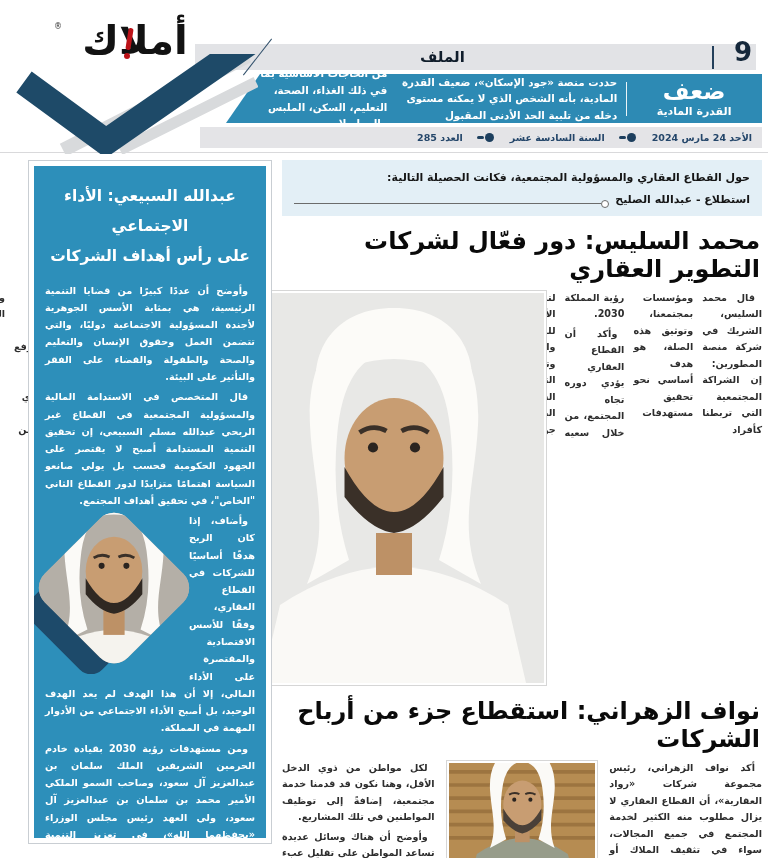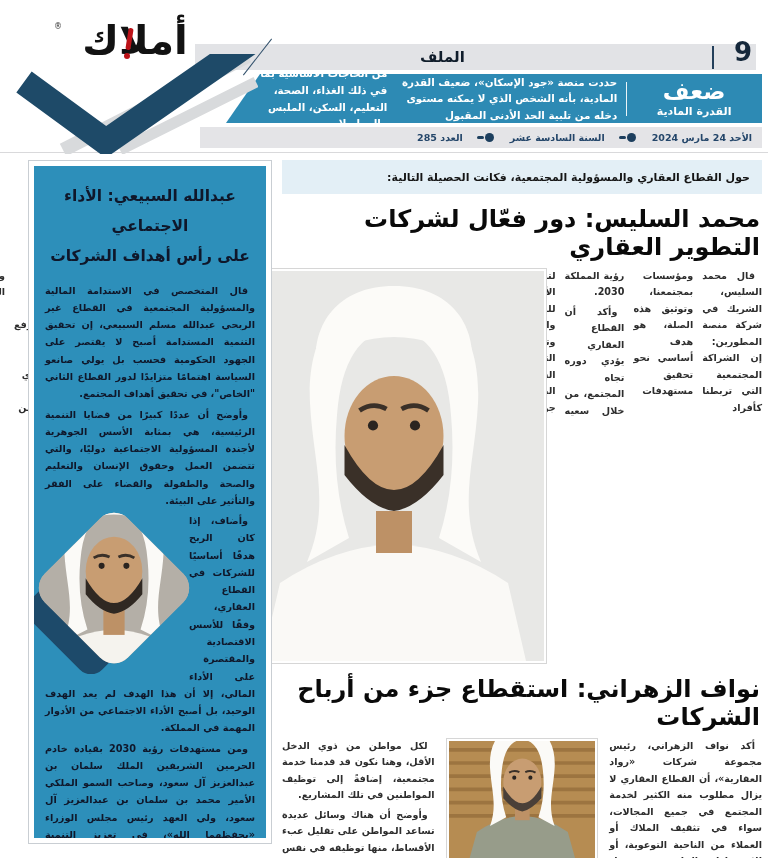--- a/index.html
+++ b/index.html
@@ -51,21 +51,21 @@
   .dot-sep::after { content:""; position:absolute; left:-8px; top:3px; width:7px; height:3px;
                     background:#1d3f5e; border-radius:2px; }
   .header-rule { position:absolute; left:0; right:0; top:152px; height:1px; background:#d9d9db; }
 
   
   .main { position:absolute; left:28px; right:6px; top:160px; display:flex; gap:10px; }
 
   
   .sidebar-frame { width:244px; flex:none; border:1px solid #c9ced3; background:#fff;
                    padding:5px; height:684px; }
-  .sidebar { background:#2d8fba; color:#0f172a; padding:15px 11px 10px; height:672px; overflow:hidden; }
+  .sidebar { background:#2d8fba; color:#ffffff; padding:15px 11px 10px; height:672px; overflow:hidden; }
   .sb-title { text-align:center; font-size:15.5px; font-weight:800; line-height:1.95;
               margin-bottom:10px; }
   .sb-body p { font-size:9.7px; font-weight:600; line-height:1.78; text-align:justify;
                margin-bottom:3px; text-indent:7px; }
   .diamond-wrap { float:left; width:148px; height:150px; margin:4px 2px 2px -6px; position:relative; }
   .diamond-accent { position:absolute; left:2px; bottom:6px; width:100px; height:100px;
                     transform:rotate(45deg); border-radius:16px; background:#1d4a6a; }
   .diamond { position:absolute; left:16px; top:13px; width:118px; height:118px;
              transform:rotate(45deg); border-radius:20px; overflow:hidden; background:#b4afa7; }
   .diamond .inner { width:100%; height:100%; transform:rotate(-45deg) scale(1.5); }
@@ -144,20 +144,25 @@
   </div>
   <div class="header-rule"></div>
 
   <div class="main">
 
     <section class="content">
 
       <div class="intro-box">
         <div class="intro-left">
           <div>حول القطاع العقاري والمسؤولية المجتمعية، فكانت الحصيلة التالية:</div>
+          <div class="byline-row">
+            <span class="byline">استطلاع - عبدالله الصليح</span>
+            <span class="byline-circle"></span>
+            <span class="byline-line"></span>
+          </div>
         </div>
       </div>
 
       <h2 class="art-title">محمد السليس: دور فعّال لشركات التطوير العقاري</h2>
       <div class="art-body art1-body">
         <div class="art1-text">
           <p>قال محمد السليس، الشريك في شركة منصة المطورين: إن الشراكة المجتمعية التي تربطنا كأفراد ومؤسسات بمجتمعنا، وتوثيق هذه الصلة، هو هدف أساسي نحو تحقيق مستهدفات رؤية المملكة 2030.</p>
           <p>وأكد أن القطاع العقاري يؤدي دوره تجاه المجتمع، من خلال سعيه لتحسين الأداء البيئي للمباني والمرافق، وتقليل التأثيرات السلبية على البيئة، ورفع جودة الحياة في المنتجات التي يقدمها، وتسهيل رفع نسبة التملك للمواطنين.</p>
           <p>وأشاد السليس بدور شركات التطوير العقاري الفعّال في التطوير وتنمية المجتمع، وإسهام مجموعة من الأفراد أو الكيانات، ومن ذلك الصناديق العقارية المتداولة، التي ساعدت أصحاب رؤوس الأموال الصغيرة على الدخول إلى الاستثمار العقاري.</p>
           <p>وبيّن أن هذه الصناديق وفرت العديد من الفرص الاستثمارية لهم، وتهدف إلى تحقيق عوائد للمستثمرين، ولا تتطلب رؤوس أموال كبيرة، بعكس الاستثمارات الأخرى، لافتًا إلى الدور الكبير للهيئة العامة للعقار، وهيئة سوق المال، ودورها الرقابي الفعّال لرفع مستوى الوعي الاستثماري لدى المستثمرين وكافة أفراد المجتمع.</p>
@@ -219,22 +224,22 @@
 
     </section>
 
     <aside class="sidebar-frame">
       <div class="sidebar">
         <div class="sb-title">
           <div>عبدالله السبيعي: الأداء الاجتماعي</div>
           <div>على رأس أهداف الشركات</div>
         </div>
         <div class="sb-body">
+          <p>وأوضح أن عددًا كبيرًا من قضايا التنمية الرئيسية، هي بمثابة الأسس الجوهرية لأجندة المسؤولية الاجتماعية دوليًا، والتي تتضمن العمل وحقوق الإنسان والتعليم والصحة والطفولة والقضاء على الفقر والتأثير على البيئة.</p>
           <p>قال المتخصص في الاستدامة المالية والمسؤولية المجتمعية في القطاع غير الربحي عبدالله مسلم السبيعي، إن تحقيق التنمية المستدامة أصبح لا يقتصر على الجهود الحكومية فحسب بل يولي صانعو السياسة اهتمامًا متزايدًا لدور القطاع الثاني "الخاص"، في تحقيق أهداف المجتمع.</p>
-          <p>وأوضح أن عددًا كبيرًا من قضايا التنمية الرئيسية، هي بمثابة الأسس الجوهرية لأجندة المسؤولية الاجتماعية دوليًا، والتي تتضمن العمل وحقوق الإنسان والتعليم والصحة والطفولة والقضاء على الفقر والتأثير على البيئة.</p>
           <div class="diamond-wrap">
             <div class="diamond-accent"></div>
             <div class="diamond">
               <div class="inner">
                 <svg class="portrait" viewBox="0 0 100 115" preserveAspectRatio="xMidYMid slice">
                   <rect width="100" height="115" fill="#b4afa7"></rect>
                   <path d="M6,115 L12,94 Q30,82 50,81 Q70,82 88,94 L94,115 Z" fill="#f5f3ee"></path>
                   <rect x="44" y="70" width="12" height="14" fill="#bd9166"></rect>
                   <ellipse cx="50" cy="48" rx="16" ry="19.5" fill="#c89d72"></ellipse>
                   <path d="M34,52 Q50,80 66,52 L66,61 Q58,71 50,72 Q42,71 34,61 Z" fill="#2f2822"></path>

